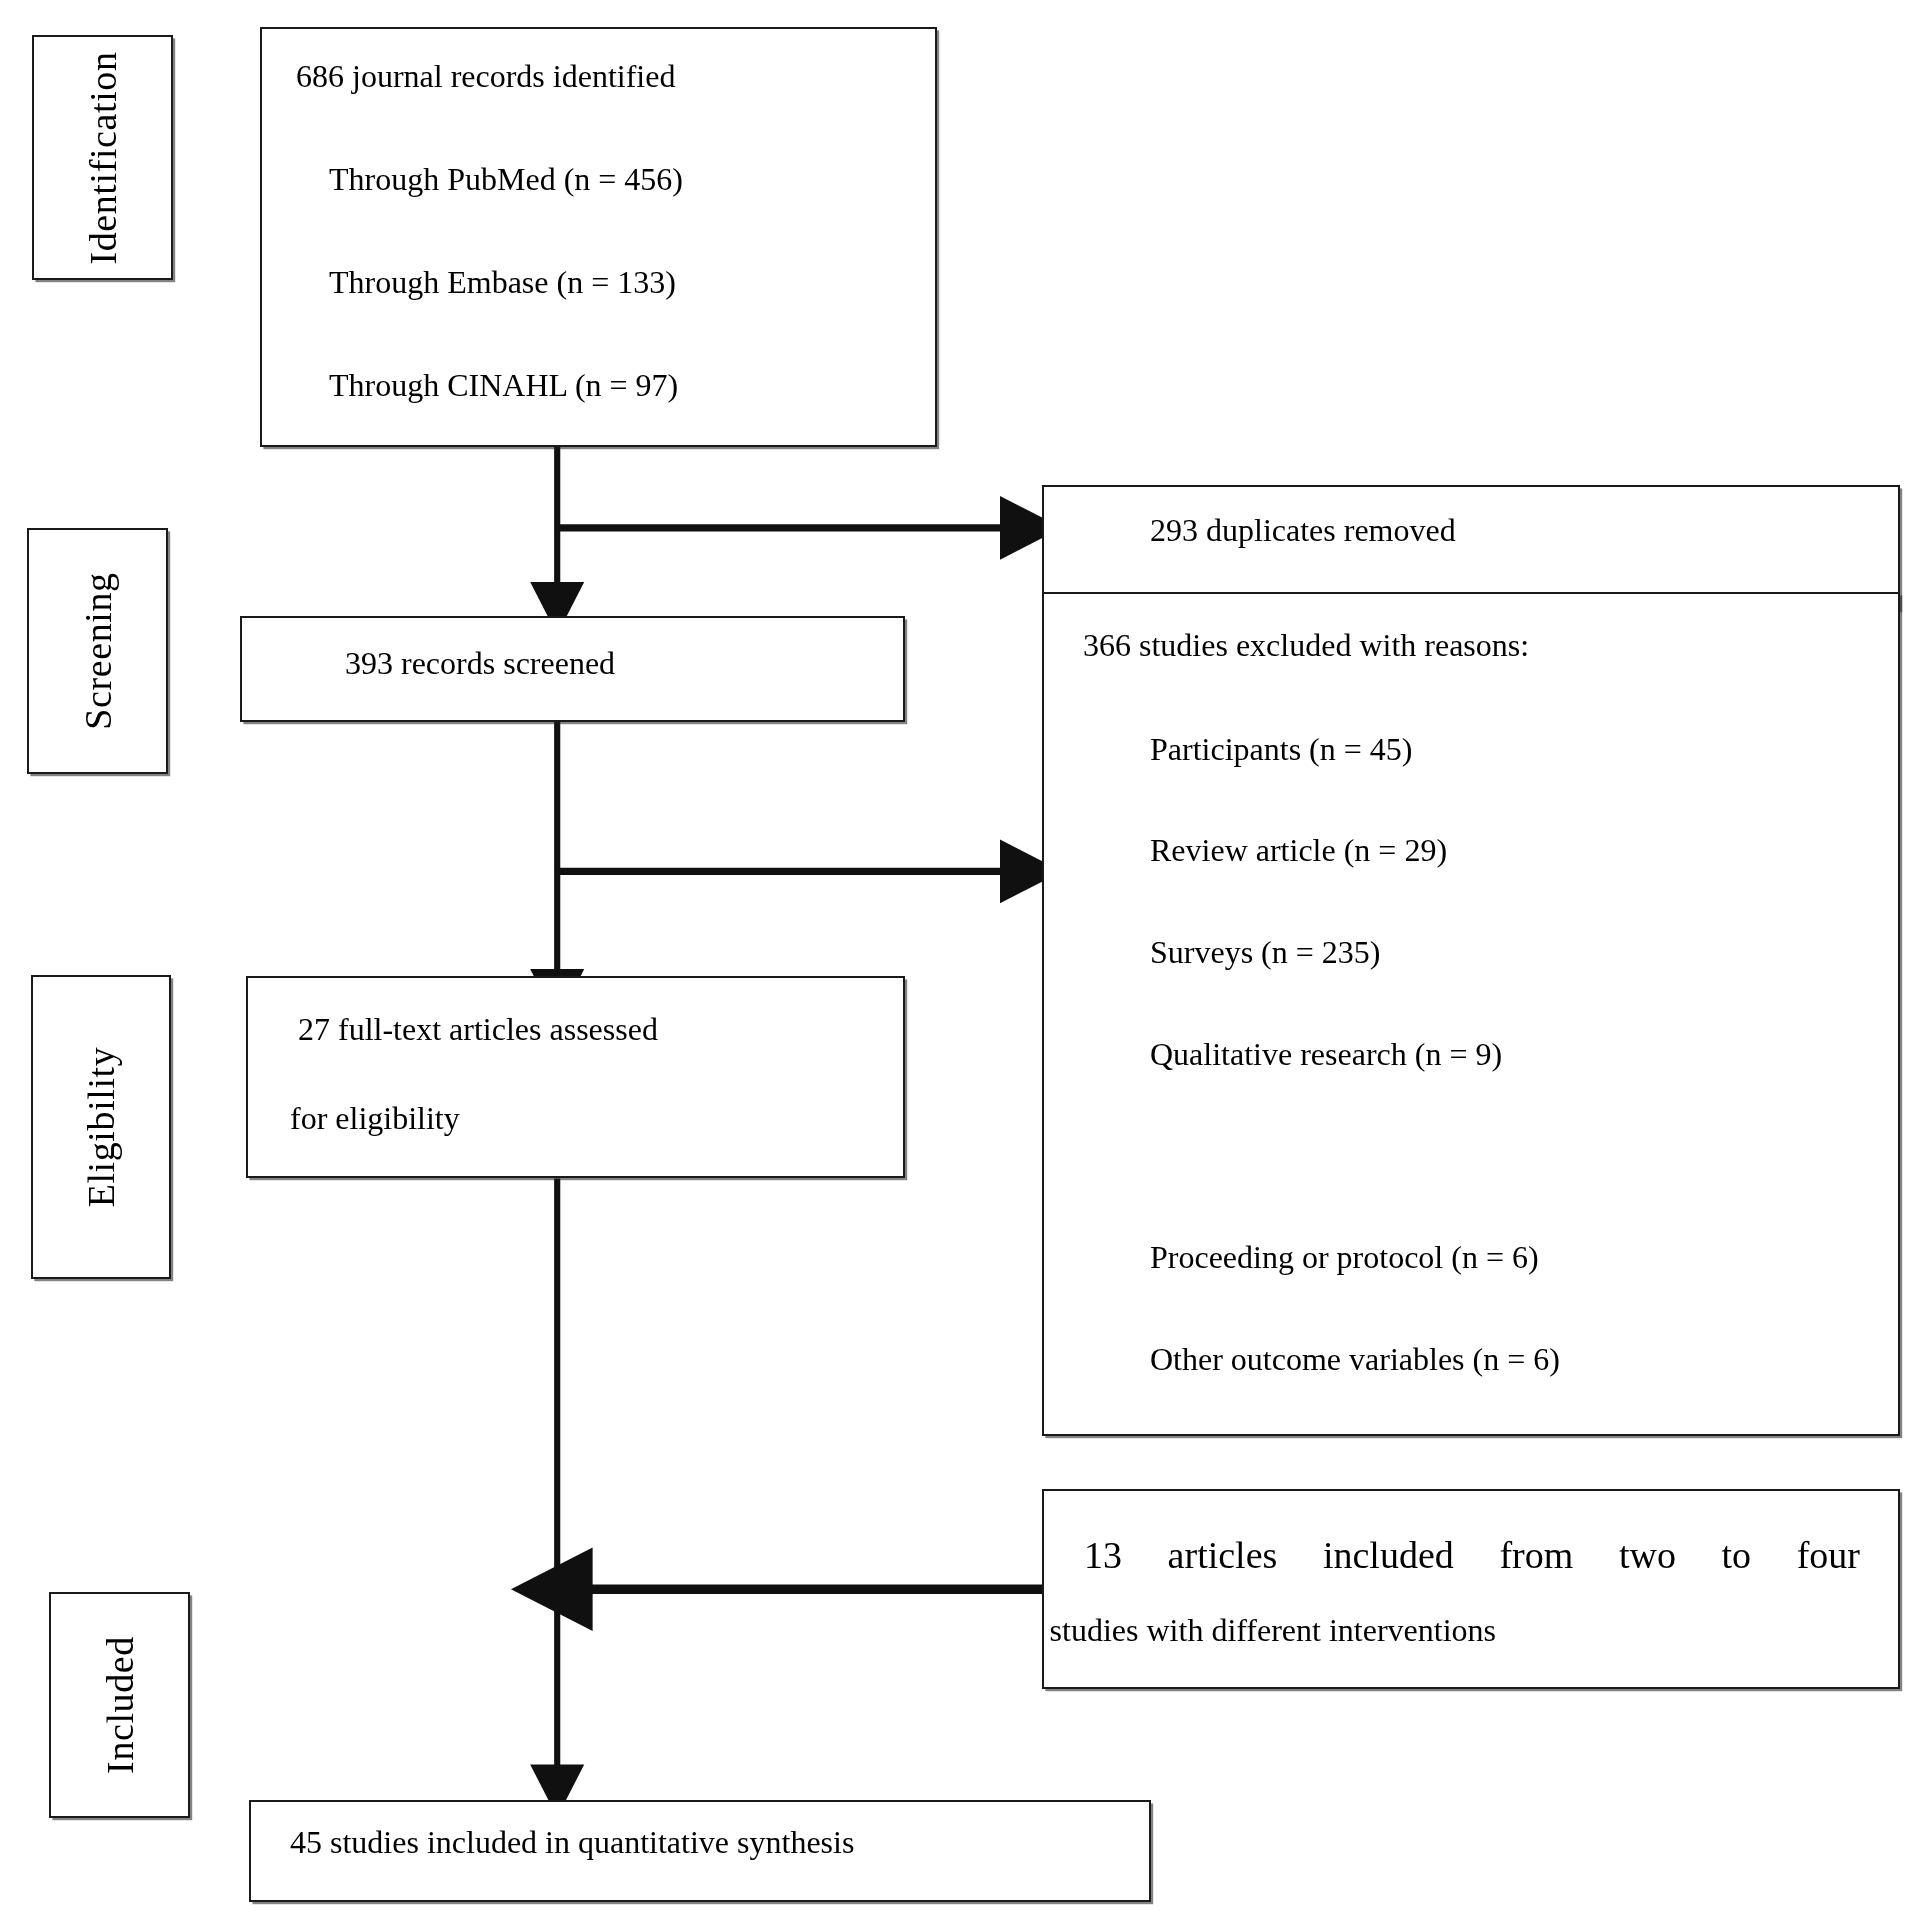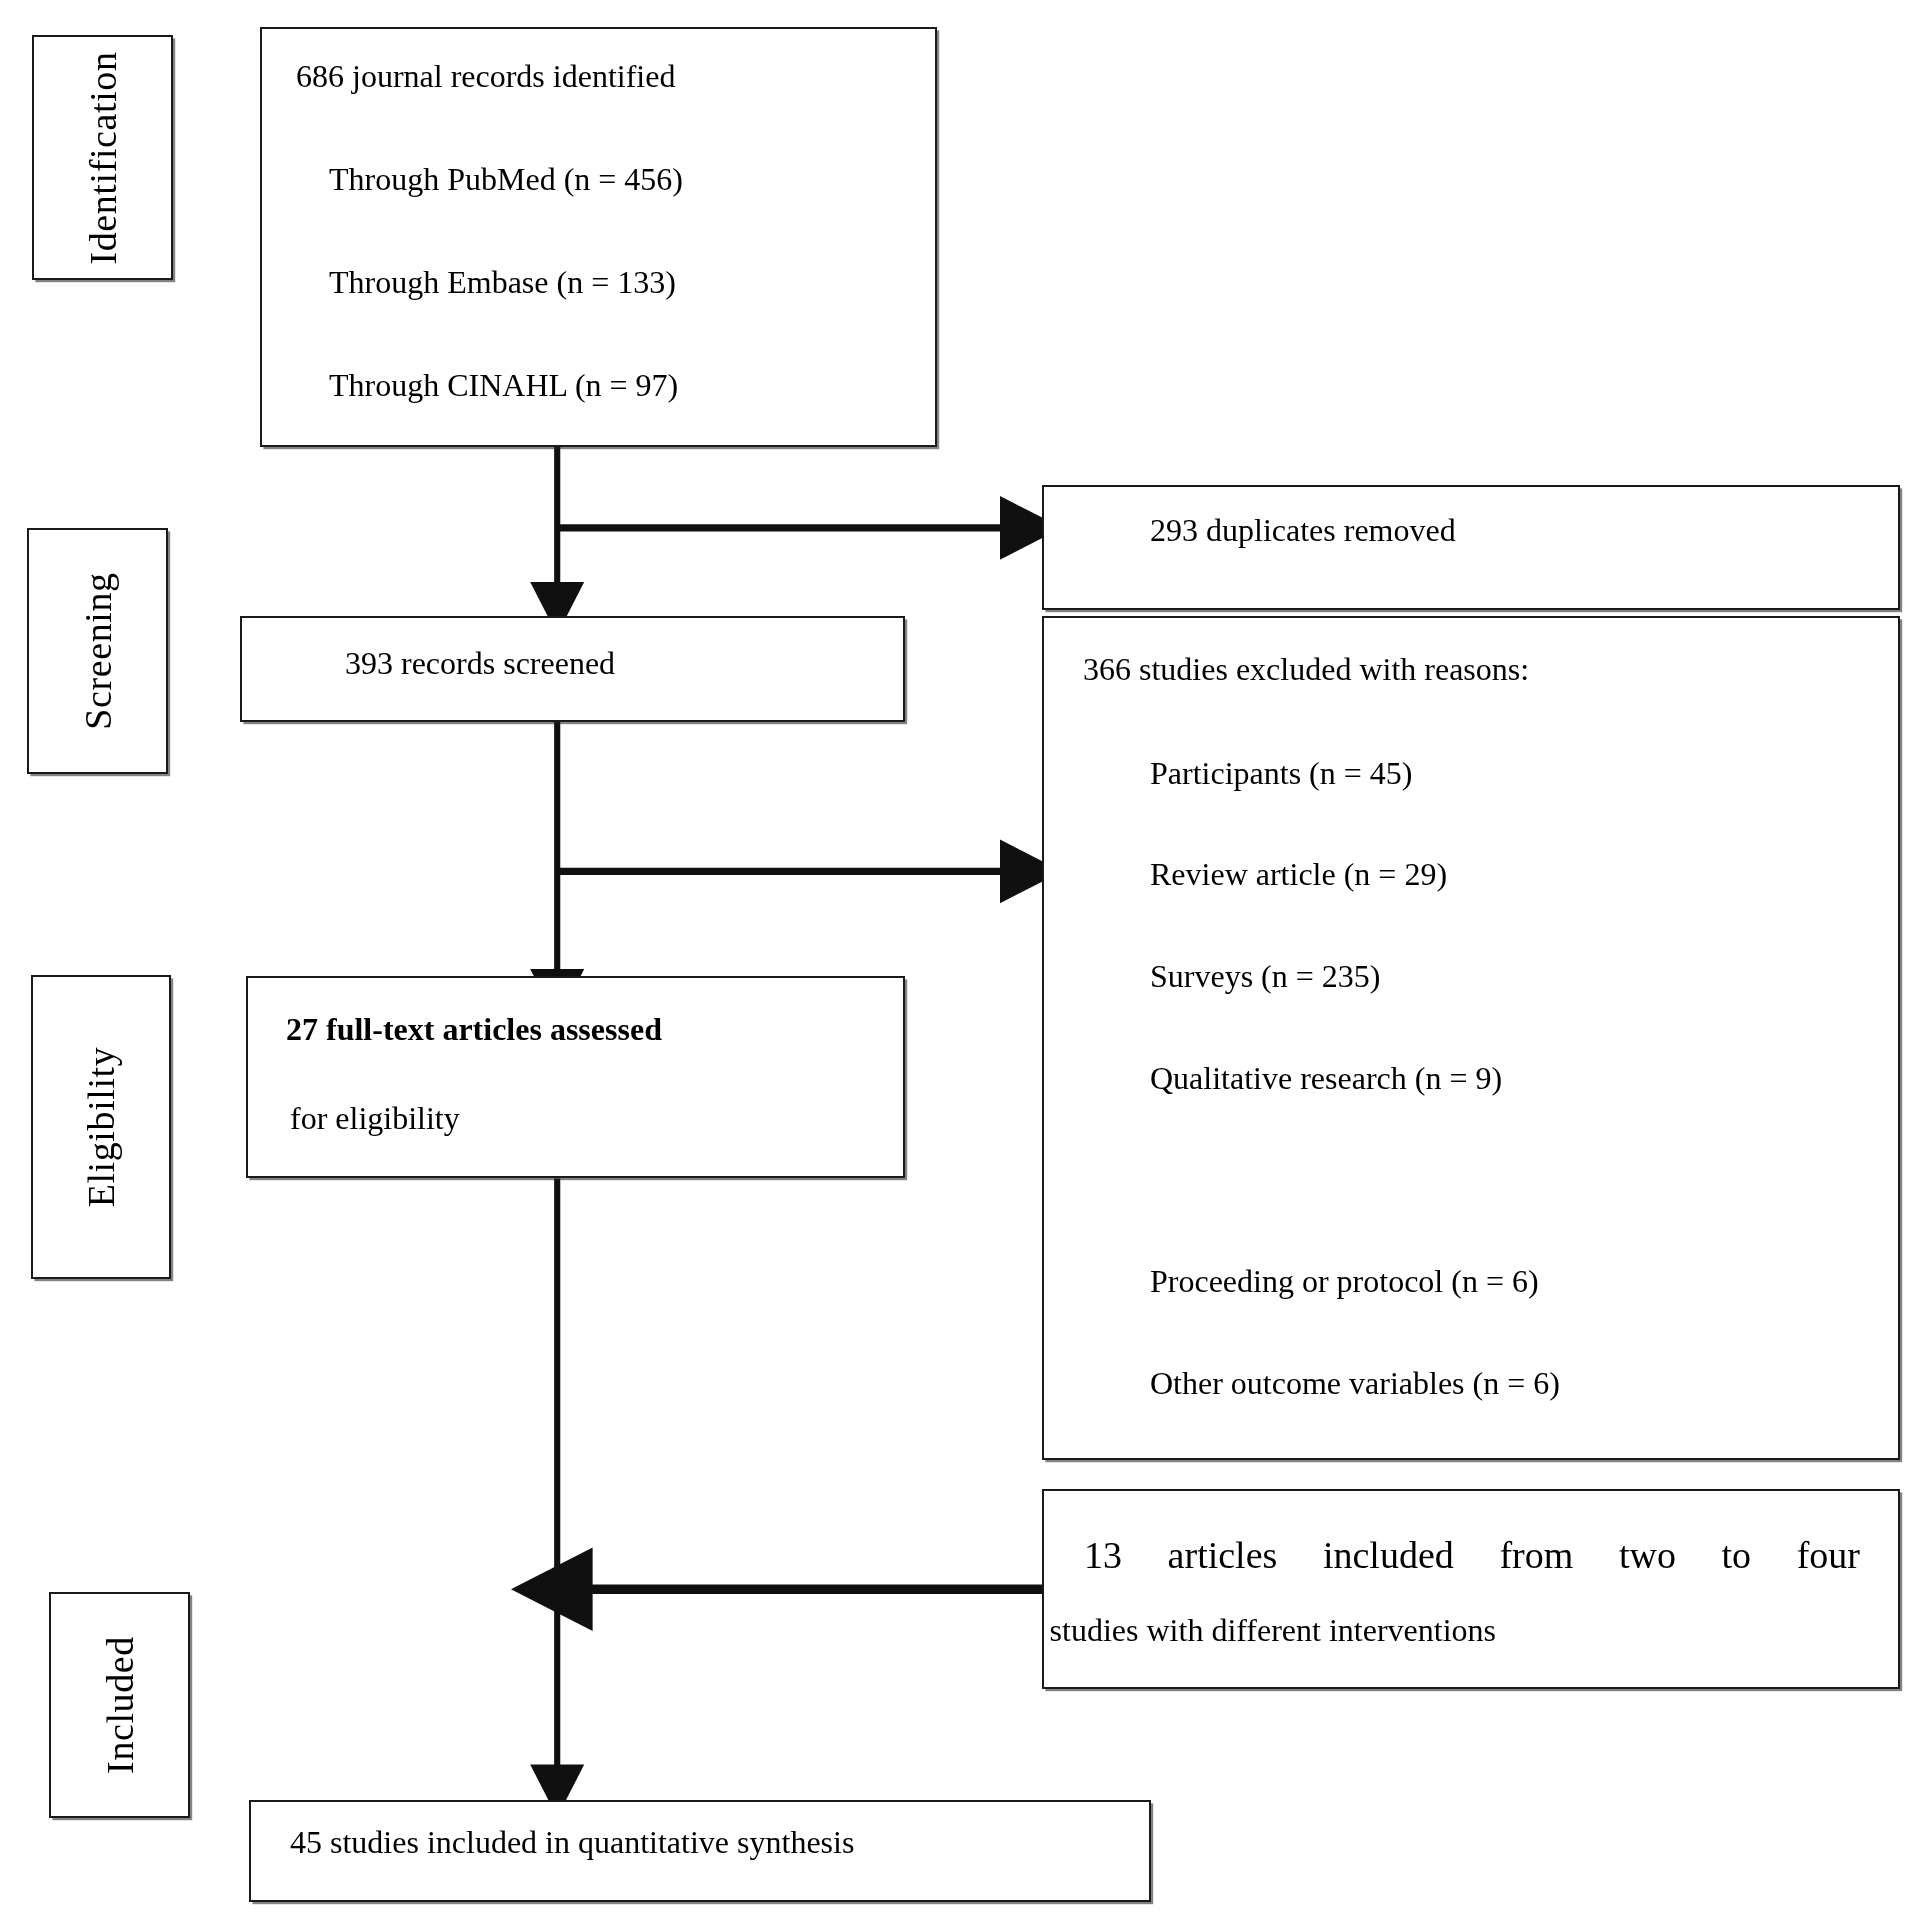--- a/index.html
+++ b/index.html
@@ -131,33 +131,33 @@
   </div>
 
   <div class="box" style="left:1042px; top:485px; width:858px; height:125px;">
     <div class="box-text" style="left:106px; top:27px;">293 duplicates removed</div>
   </div>
 
   <div class="box" style="left:240px; top:616px; width:665px; height:106px;">
     <div class="box-text" style="left:103px; top:29px;">393 records screened</div>
   </div>
 
-  <div class="box" style="left:1042px; top:616px; width:858px; height:844px;">
+  <div class="box" style="left:1042px; top:592px; width:858px; height:844px;">
     <div class="box-text" style="left:39px; top:35px;">366 studies excluded with reasons:</div>
 
     <div class="box-text" style="left:106px; top:139px;">Participants (n = 45)</div>
     <div class="box-text" style="left:106px; top:240px;">Review article (n = 29)</div>
     <div class="box-text" style="left:106px; top:342px;">Surveys (n = 235)</div>
     <div class="box-text" style="left:106px; top:444px;">Qualitative research (n = 9)</div>
     <div class="box-text" style="left:106px; top:647px;font-family:Liberation Serif, serif;">Proceeding or protocol (n = 6)</div>
     <div class="box-text" style="left:106px; top:749px;">Other outcome variables (n = 6)</div>
   </div>
 
   <div class="box" style="left:246px; top:976px; width:659px; height:202px;">
-    <div class="box-text" style="left:38px; top:35px;font-weight:bold;">27 full-text articles assessed</div>
+    <div class="box-text" style="left:50px; top:35px;">27 full-text articles assessed</div>
     <div class="box-text" style="left:42px; top:124px;">for eligibility</div>
   </div>
 
   <div class="box" style="left:1042px; top:1489px; width:858px; height:200px;">
     <div class="para" style="left:40px; top:28px; width:776px;">
       <div class="just-line">
         <span>13</span>
         <span>articles</span>
         <span>included</span>
         <span>from</span>

